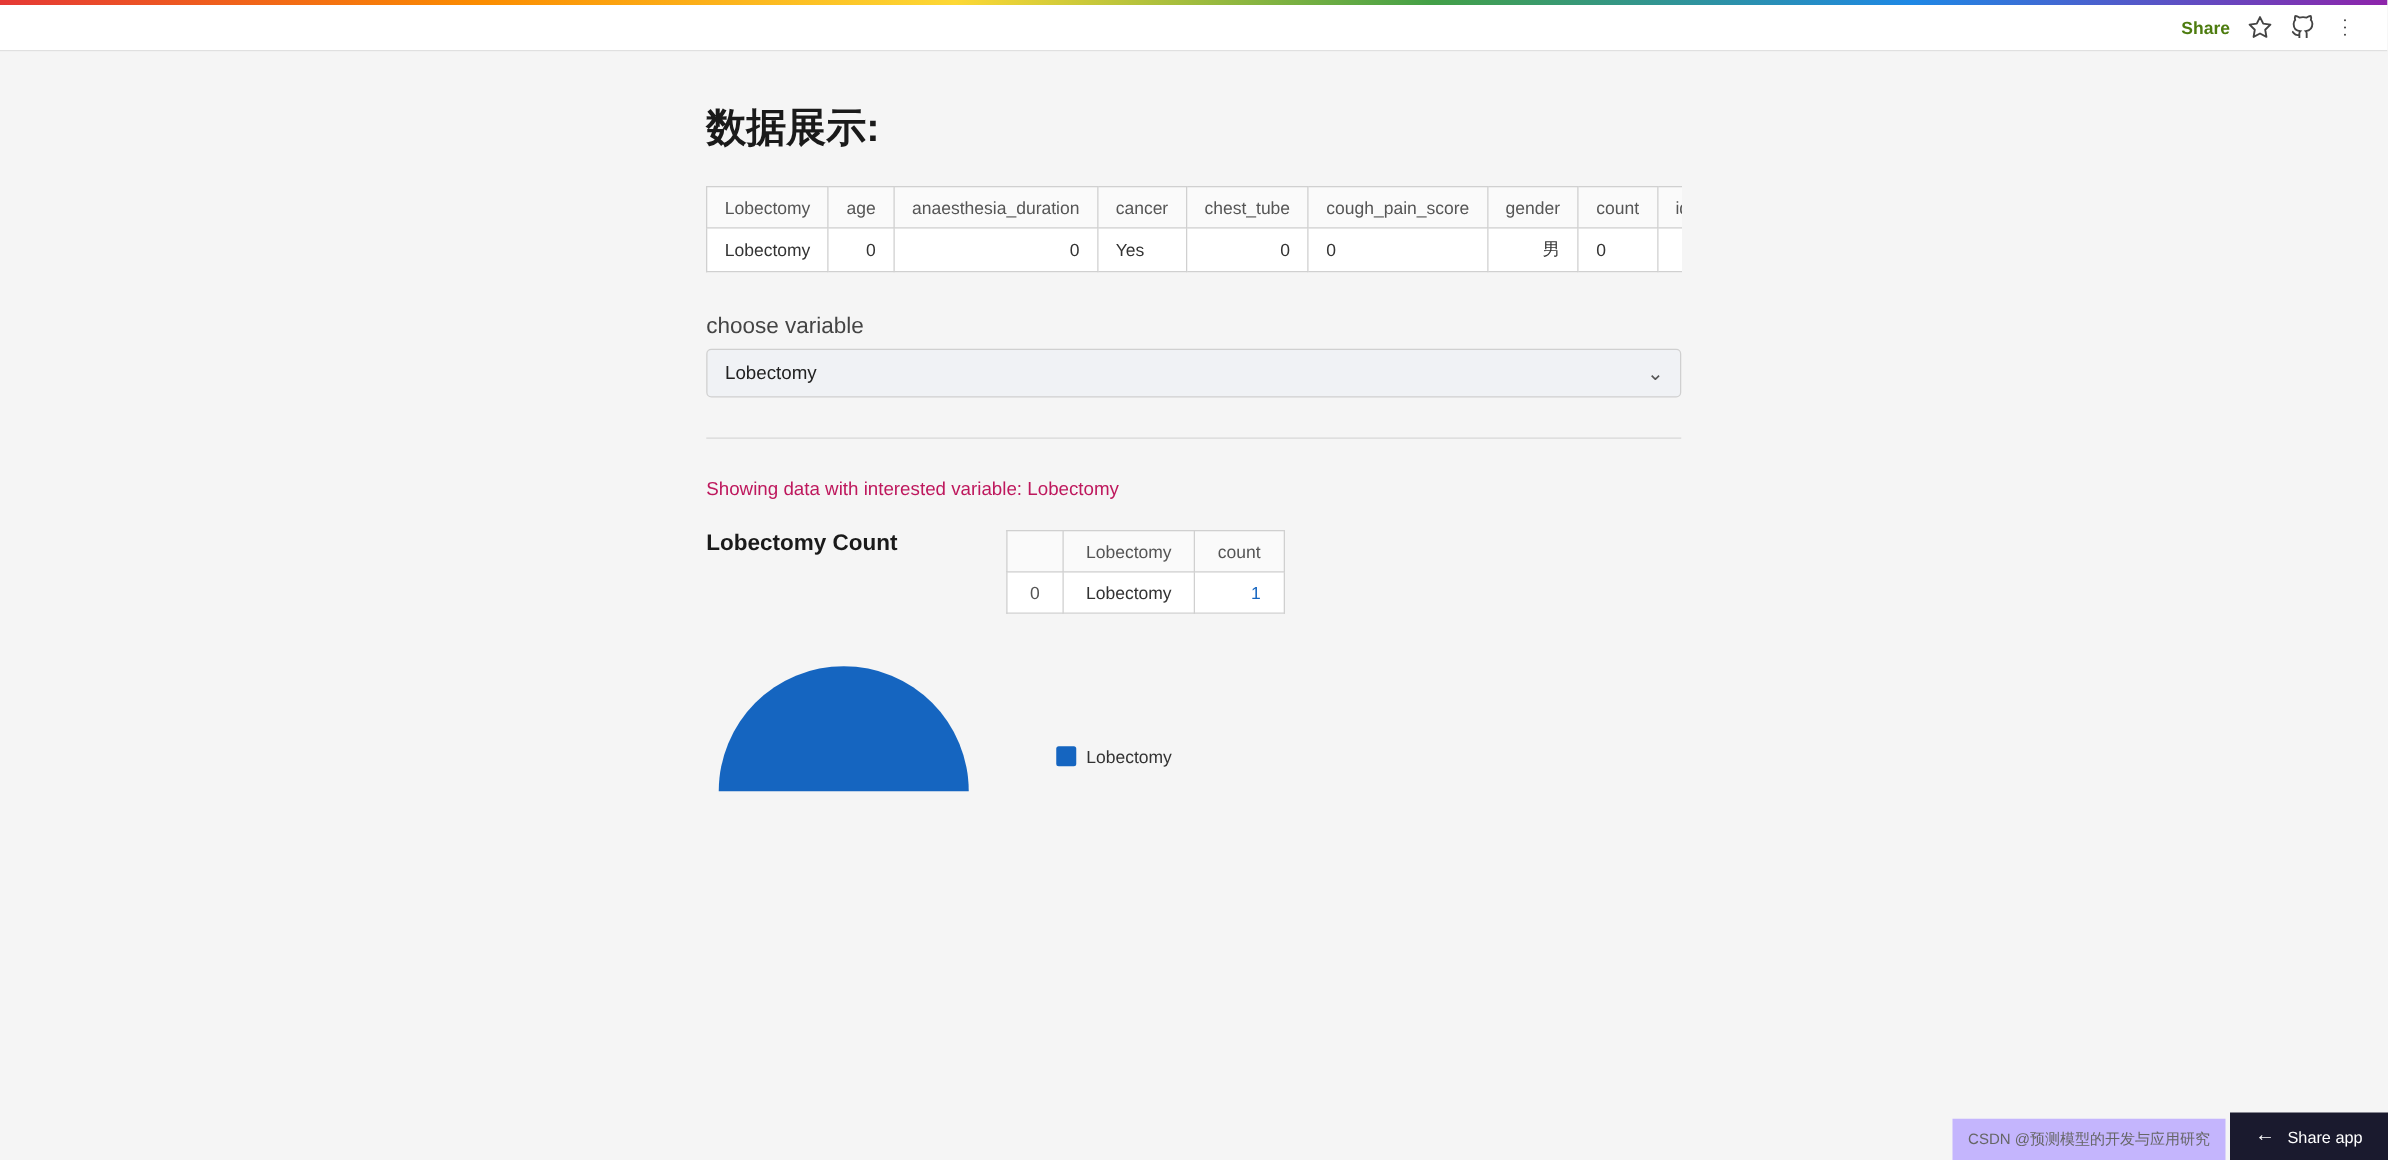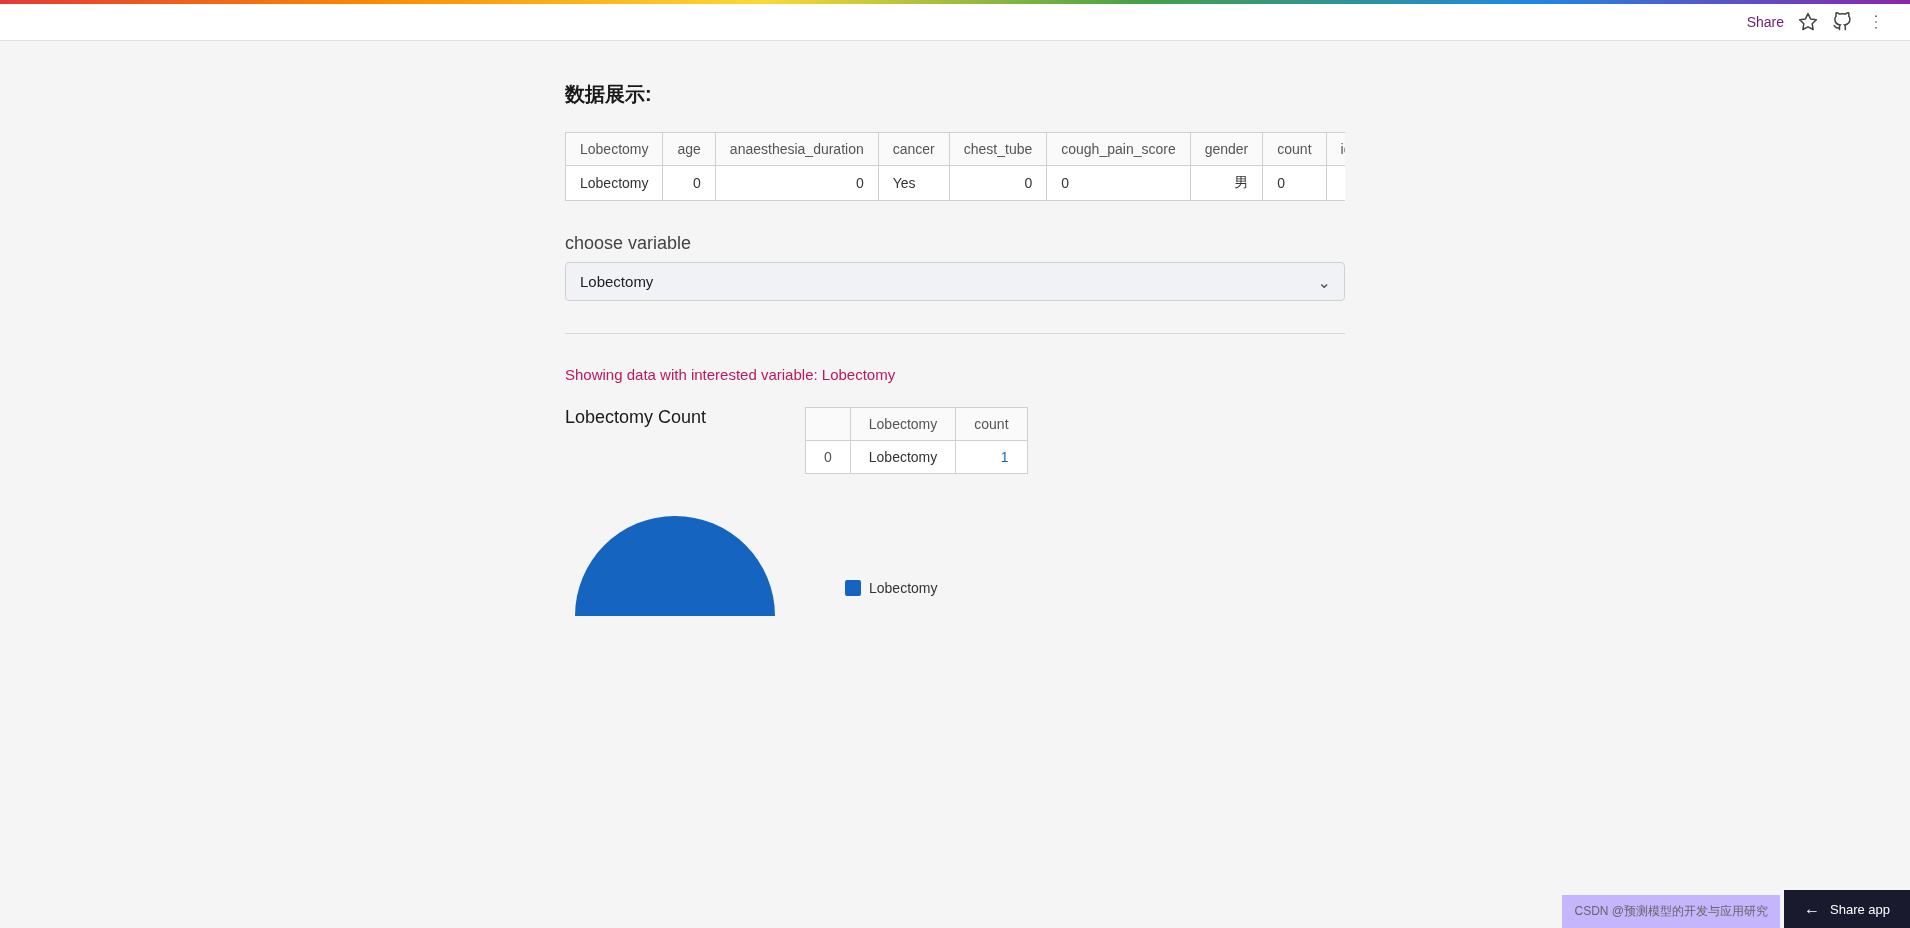--- a/index.html
+++ b/index.html
@@ -37,36 +37,36 @@
       border: none;
     }
     .header-action svg {
       width: 20px; height: 20px;
       fill: none;
       stroke: currentColor;
       stroke-width: 1.8;
     }
     .share-btn {
       font-size: 14px;
-      font-weight: 400;
-      color: #701a75;
+      font-weight: 700;
+      color: #4d7c0f;
       cursor: pointer;
       background: none;
       border: none;
     }
 
     
     .main {
       max-width: 820px;
       margin: 0 auto;
       padding: 40px 20px 60px;
     }
 
     .section-title {
-      font-size: 20px;
+      font-size: 32px;
       font-weight: 600;
       margin-bottom: 24px;
       color: #1a1a1a;
     }
 
     
     .data-table-wrap {
       overflow-x: auto;
       margin-bottom: 32px;
     }
@@ -143,21 +143,21 @@
     }
 
     
     .count-section {
       display: flex;
       align-items: flex-start;
       gap: 60px;
     }
     .count-title {
       font-size: 18px;
-      font-weight: 400;
+      font-weight: 700;
       color: #1a1a1a;
       min-width: 180px;
     }
 
     
     .count-table {
       border-collapse: collapse;
       font-size: 14px;
     }
     .count-table th, .count-table td {

